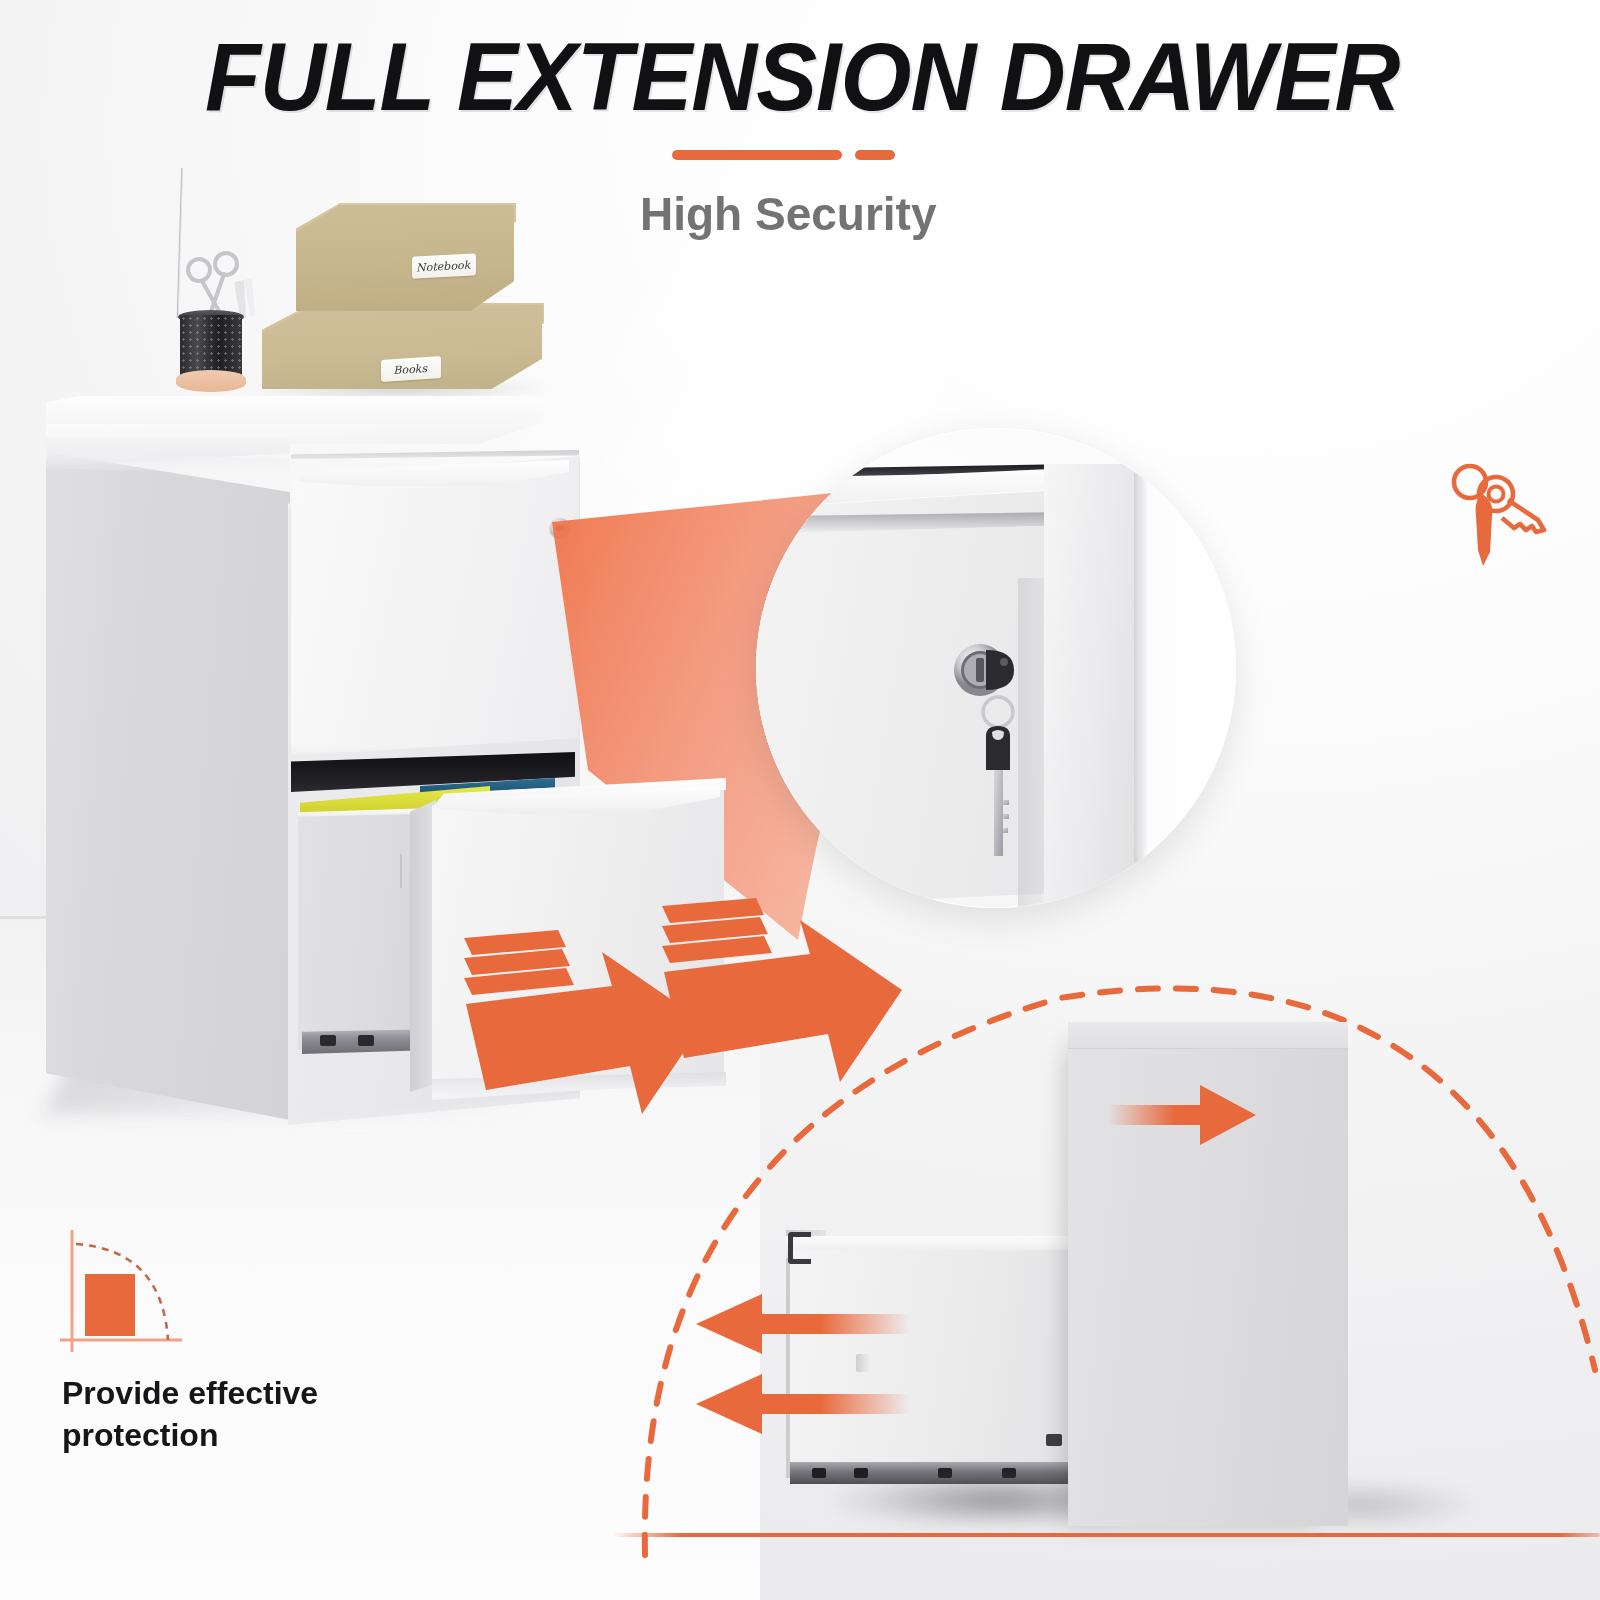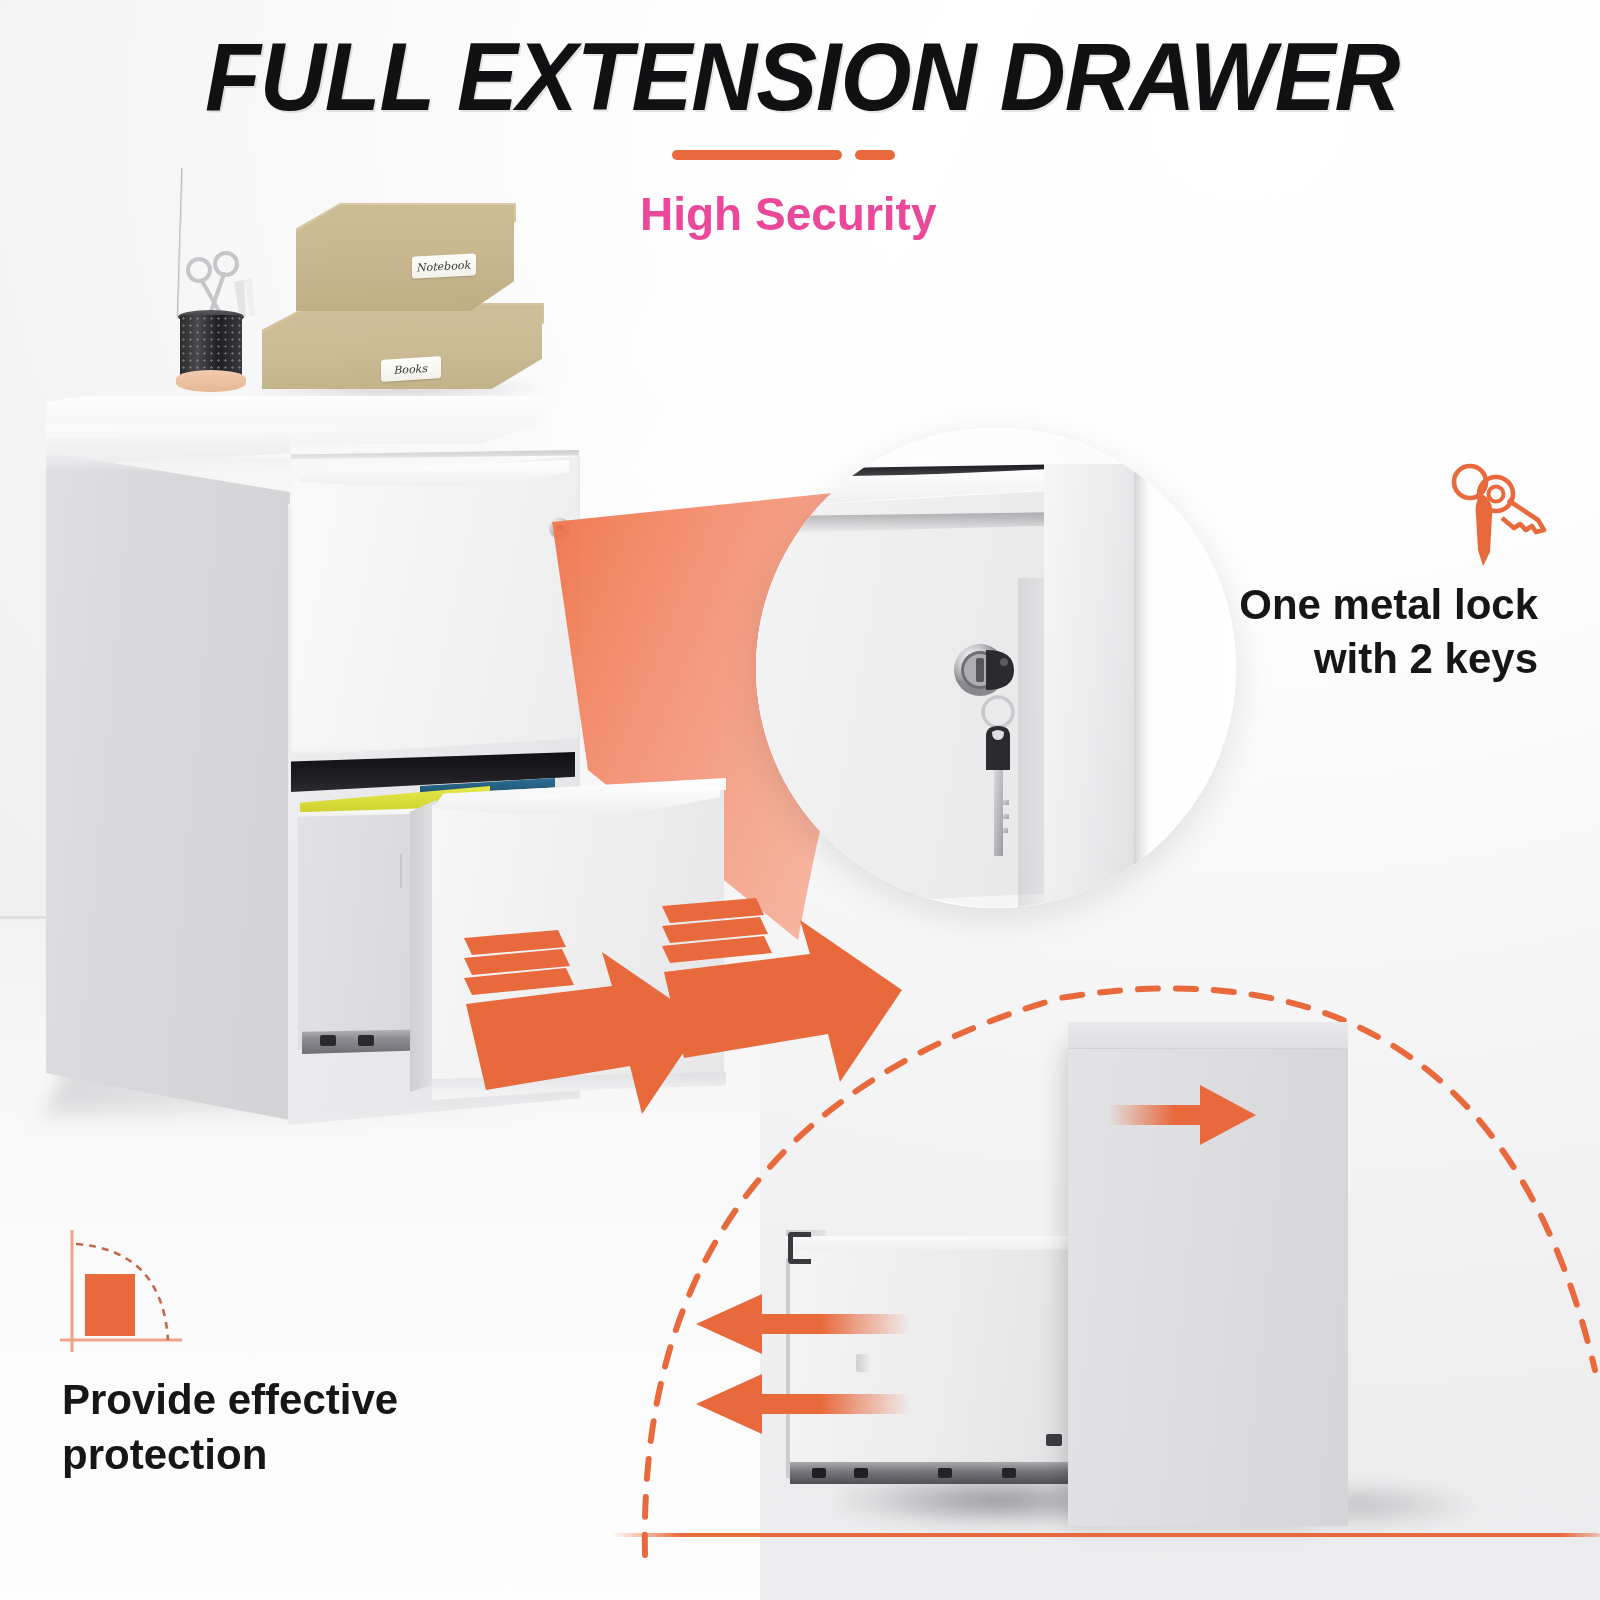--- a/index.html
+++ b/index.html
@@ -36,35 +36,35 @@
     font-size:96px;font-weight:bold;font-style:italic;
     letter-spacing:-1px;color:#111113;white-space:nowrap;
     transform:scaleX(.95);transform-origin:left top;
     text-shadow:2px 2px 0 rgba(0,0,0,.10);
   }
   .divider{position:absolute;left:672px;top:150px;height:10px;display:flex;gap:13px;align-items:center;}
   .divider .d-long{width:170px;height:10px;border-radius:5px;background:#e8693c;}
   .divider .d-short{width:40px;height:10px;border-radius:5px;background:#e8693c;}
   .subtitle{
     position:absolute;left:640px;top:187px;
-    font-size:46px;font-weight:bold;color:#ec4899;white-space:nowrap;
+    font-size:46px;font-weight:bold;color:#737373;white-space:nowrap;
   }
 
   
   .keys-icon{position:absolute;left:1432px;top:460px;width:118px;height:112px;}
   .caption-right{
     position:absolute;right:62px;top:578px;width:540px;
     text-align:right;font-size:42px;font-weight:bold;line-height:1.28;color:#161618;
   }
 
   
   .protect-icon{position:absolute;left:58px;top:1228px;width:128px;height:126px;}
   .caption-left{
     position:absolute;left:62px;top:1372px;width:520px;
-    font-size:42px;font-weight:bold;line-height:1.32;color:#161618;
+    font-size:32px;font-weight:bold;line-height:1.32;color:#161618;
   }
   .cab-topshadow{
     position:absolute;left:44px;top:884px;width:560px;height:230px;
     background:linear-gradient(105deg, rgba(150,150,155,.34) 0%, rgba(170,170,175,.18) 48%, rgba(200,200,205,0) 88%);
     filter:blur(10px);transform:skewX(-26deg);transform-origin:bottom left;
   }
   .cab-topplate{
     position:absolute;left:46px;top:396px;width:496px;height:28px;
     background:linear-gradient(180deg,#fdfdfd 0%,#f6f6f7 100%);
     clip-path:polygon(0 22%, 7% 0, 100% 0, 100% 78%, 93% 100%, 0 100%);
@@ -526,24 +526,20 @@
         <circle cx="38" cy="22" r="16"></circle>
         <circle cx="64" cy="34" r="17"></circle>
       </g>
       <path d="M50 34 Q62 40 60 56 L58 92 L51 106 L46 90 L44 56 Q42 40 50 34 Z" fill="#e8693c"></path>
       <g fill="none" stroke="#e8693c" stroke-width="4.6" stroke-linejoin="round">
         <path d="M76 40 L106 60 L112 70 L104 72 L100 66 L94 70 L88 64 L82 68 L70 58"></path>
       </g>
       <circle cx="64" cy="34" r="7.5" fill="none" stroke="#e8693c" stroke-width="4"></circle>
     </svg>
   </div>
-  <div class="caption-right">
-    <div>One metal lock</div>
-    <div>with 2 keys</div>
-  </div>
 
   <div class="arc">
     <svg width="1010" height="620" viewBox="0 0 1010 620">
       <path d="M55 615 Q46 180 470 58 Q900 -12 1005 430" fill="none" stroke="#e8693c" stroke-width="6" stroke-dasharray="20 18" stroke-linecap="round"></path>
     </svg>
   </div>
 
   <div class="sch-shadow2"></div>
   <div class="sch-drawer-back"></div>
   <div class="sch-drawer-lip"></div>

